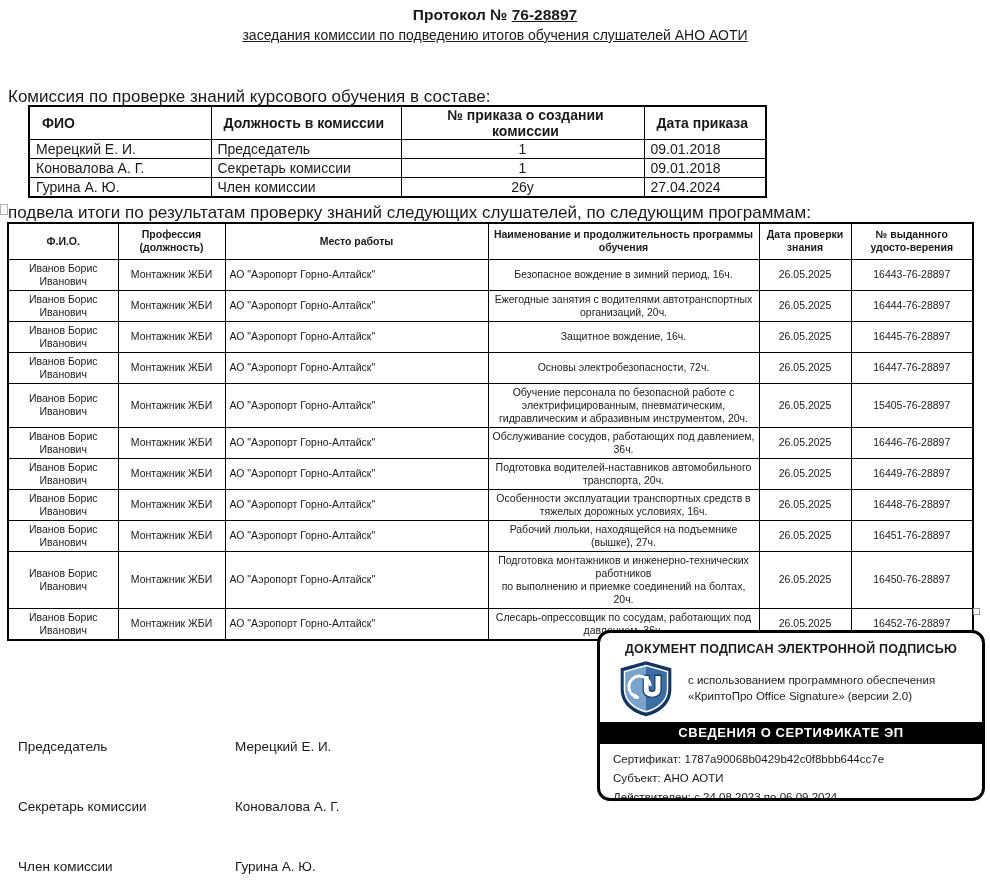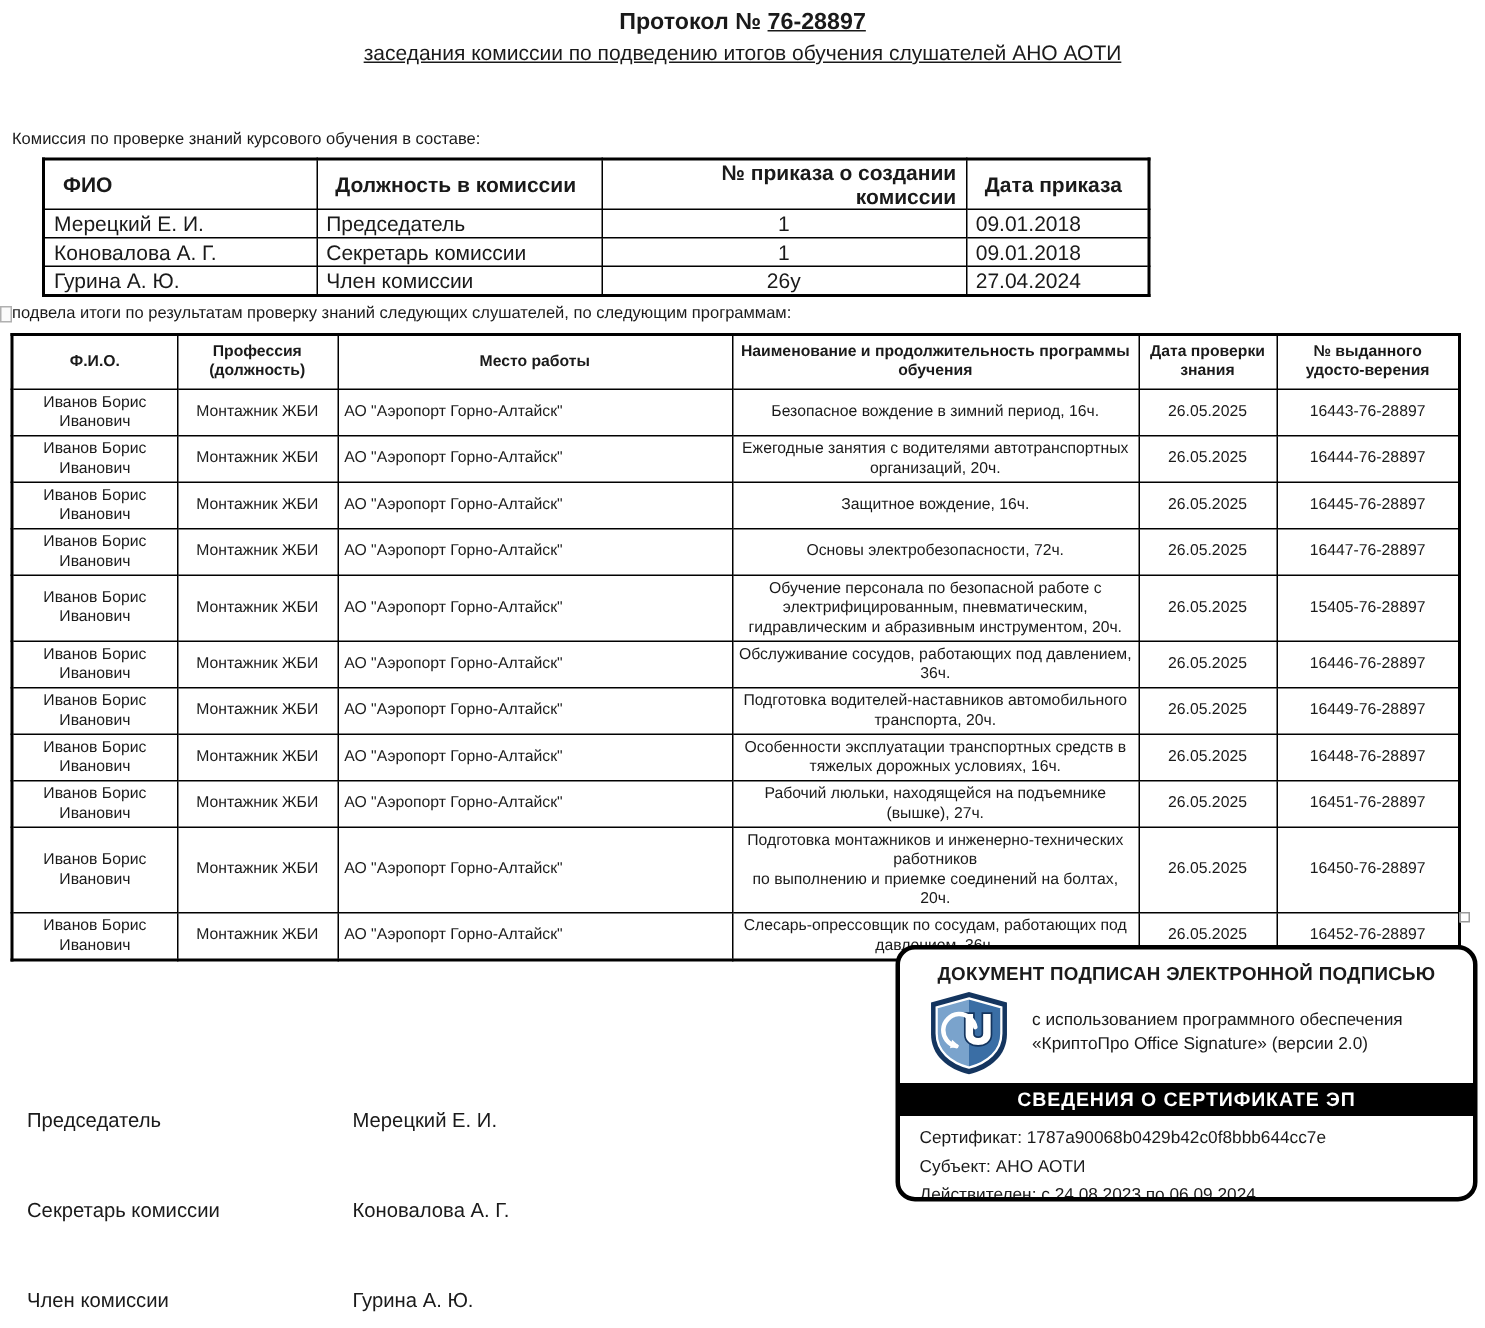--- a/index.html
+++ b/index.html
@@ -10,36 +10,36 @@
     color: #1a1a1a;
     font-family: "Liberation Sans", sans-serif;
     position: relative;
     overflow: hidden;
   }
   .doc-header { position:absolute; top:6px; left:0; width:100%; text-align:center; }
   .doc-title { font-size:15.5px; font-weight:bold; }
   .title-number { font-weight:bold; text-decoration:underline; }
   .doc-subtitle { font-size:14px; margin-top:3px;text-decoration:underline; }
 
-  .intro { position:absolute; font-size:11px; margin:0; }
+  .intro { position:absolute; font-size:17px; margin:0; }
   .intro1 { top:87px; left:8px; }
   .intro2 { top:203px; left:8px; }
 
   .anchor-box {
     position:absolute; left:0; top:204px; width:8px; height:11px;
     border:1px solid #b0b0b0; background:#fbfbfb;
   }
 
   table { border-collapse: collapse; background:#fff; }
   th, td { border:1.5px solid #000; }
 
   .t1 { position:absolute; top:105px; left:28px; width:737px; font-size:14px; border:2px solid #000; table-layout:fixed; }
   .t1 th, .t1 td { height:19px; padding:0 6px; text-align:center; vertical-align:middle; }
   .t1 th { font-weight:bold; text-align:left;padding-left:12px; }
-  .t1 th.center { text-align:right; }
+  .t1 th.center { text-align:center; }
   .t1 .left { text-align:left; }
 
   .t2 { position:absolute; top:222px; left:7px; width:965px; font-size:10.5px; line-height:13px; border:2px solid #000; table-layout:fixed; }
   .t2 th, .t2 td { border:1.2px solid #000; padding:2px 4px; text-align:center; vertical-align:middle; }
   .t2 th { font-weight:bold; height:36px; }
   .t2 td { height:27px; }
   .t2 .left { text-align:left; }
   .t2 .pre { white-space:pre-line; }
 
   .resize-handle {

